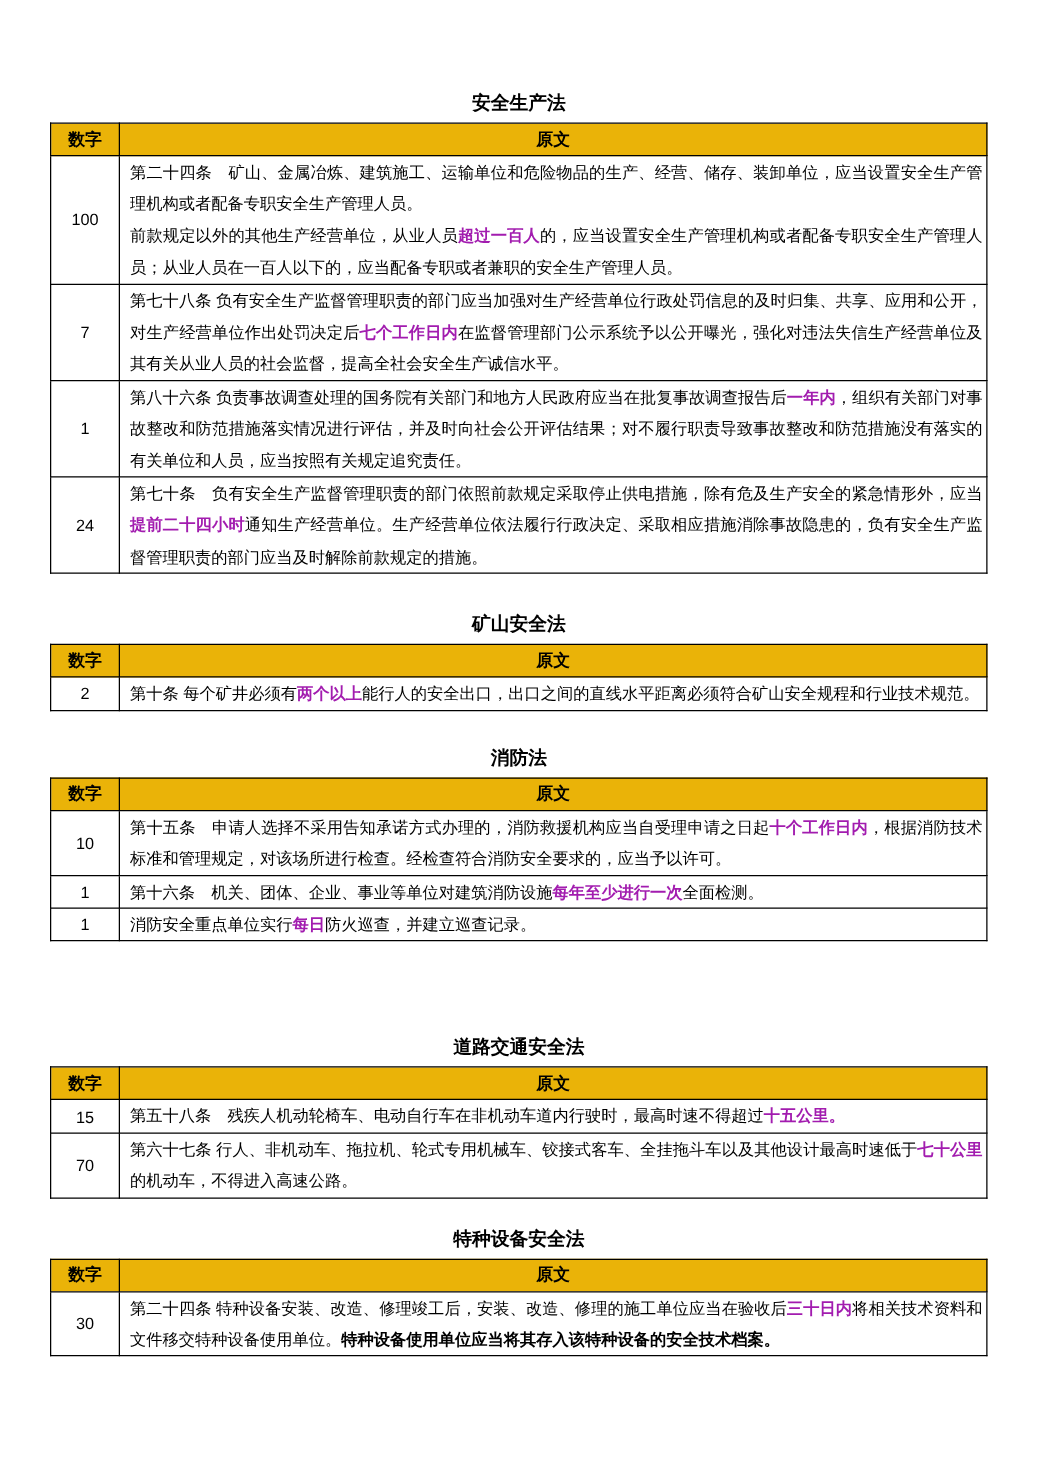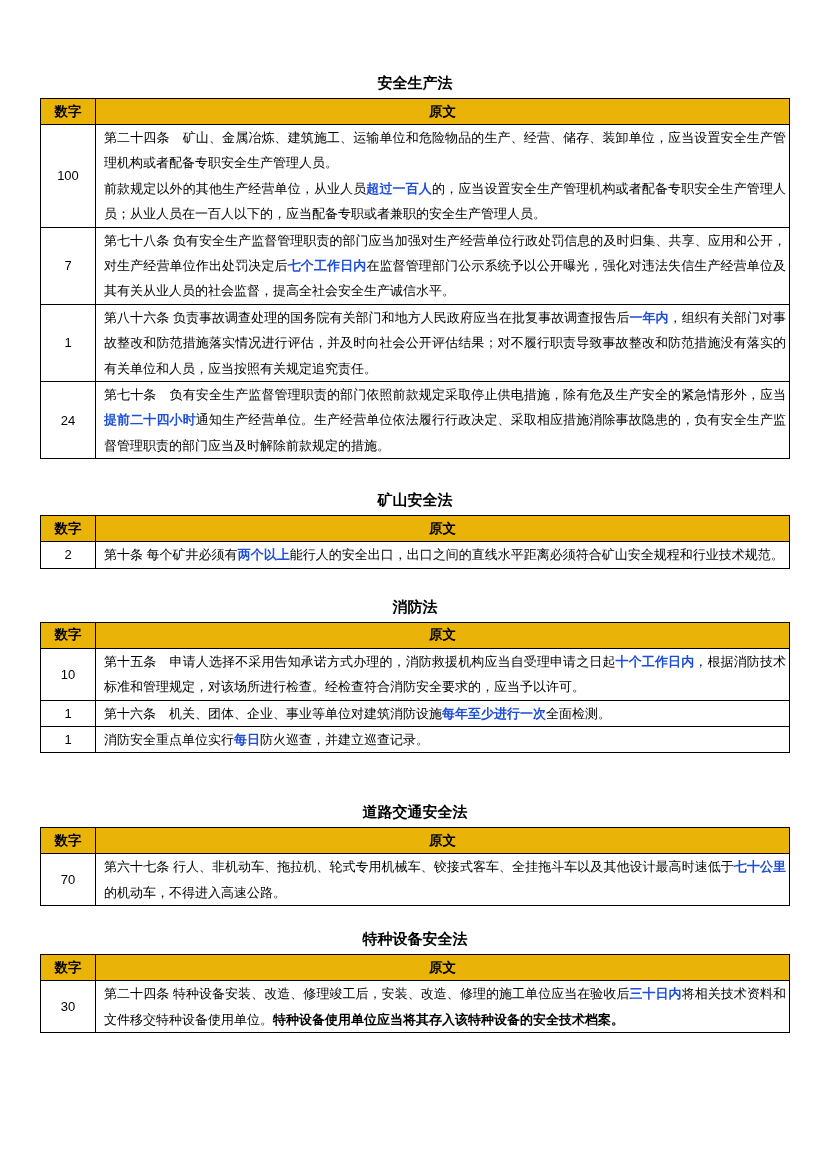--- a/index.html
+++ b/index.html
@@ -15,21 +15,21 @@
     overflow: hidden;
   }
   .document {
     box-sizing: border-box;
     width: 830px;
     padding: 75px 40px 0 40px;
   }
   .law-section { margin: 0; }
   .law-section:nth-of-type(2) { margin-top: 33px; }
   .law-section:nth-of-type(3) { margin-top: 30px; }
-  .law-section:nth-of-type(4) { margin-top: 51px; }
+  .law-section:nth-of-type(4) { margin-top: 77px; }
   .law-section:nth-of-type(5) { margin-top: 25px; }
   .law-title {
     text-align: center;
     font-weight: bold;
     font-size: 15px;
     line-height: 16px;
     margin: 0 0 7px 0;
   }
   table.law-table {
     width: 750px;
@@ -54,21 +54,21 @@
     font-size: 13px;
     padding: 0;
   }
   td.text-cell {
     font-size: 13px;
     line-height: 25.4px;
     padding: 0 3px 0 8px;
     text-align: justify;
     vertical-align: middle;
   }
-  .hl { color: #1d4ed8; font-weight: bold; }
+  .hl { color: #a21caf; font-weight: bold; }
   .b  { font-weight: bold; }
 </style>
 </head>
 <body>
 
 <div class="document">
     <section class="law-section">
       <div class="law-title">安全生产法</div>
       <table class="law-table">
         <colgroup>
@@ -159,20 +159,24 @@
           <col>
         </colgroup>
         <thead>
           <tr>
             <th>数字</th>
             <th>原文</th>
           </tr>
         </thead>
         <tbody>
           <tr>
+            <td class="number-cell">15</td>
+            <td class="text-cell"><span>第五十八条　残疾人机动轮椅车、电动自行车在非机动车道内行驶时，最高时速不得超过</span><span class="hl">十五公里。</span></td>
+          </tr>
+          <tr>
             <td class="number-cell">70</td>
             <td class="text-cell"><span>第六十七条 行人、非机动车、拖拉机、轮式专用机械车、铰接式客车、全挂拖斗车以及其他设计最高时速低于</span><span class="hl">七十公里</span><span>的机动车，不得进入高速公路。</span></td>
           </tr>
         </tbody>
       </table>
     </section>
     <section class="law-section">
       <div class="law-title">特种设备安全法</div>
       <table class="law-table">
         <colgroup>

